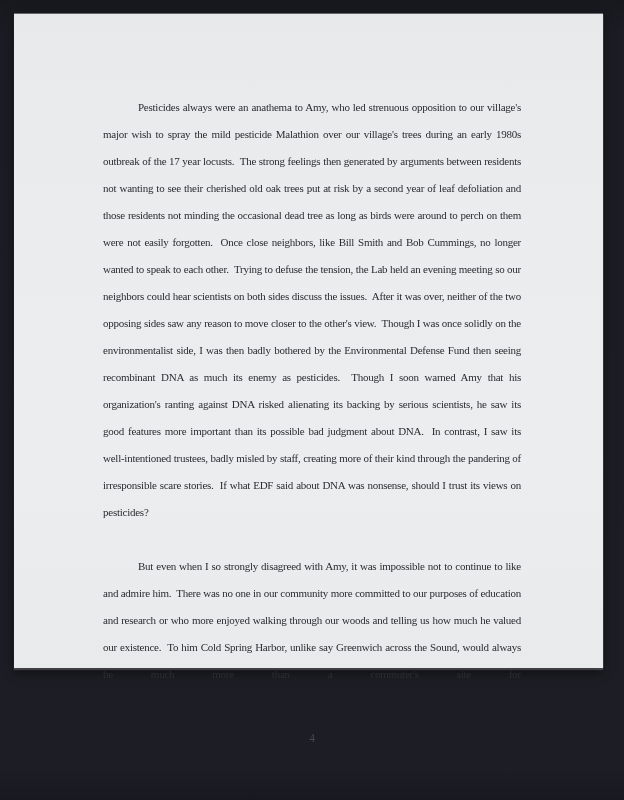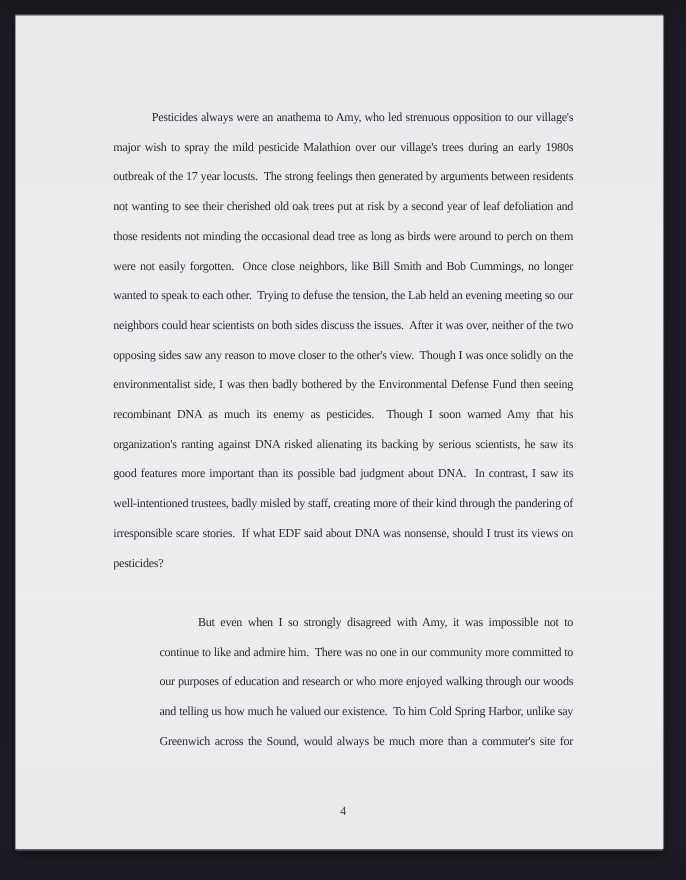--- a/index.html
+++ b/index.html
@@ -17,21 +17,21 @@
   .stage {
     position: absolute;
     inset: 0;
     background: linear-gradient(180deg, #17171e 0%, #1c1c24 4%, #1d1d25 96%, #181820 100%);
   }
   .paper {
     position: absolute;
     left: 14px;
     top: 14px;
     width: 589px;
-    height: 758px;
+    height: 654px;
     background: linear-gradient(180deg, #e8e9eb 0%, #ebecee 30%, #ecedef 70%, #e9eaec 100%);
     box-shadow:
       0 -1px 0 rgba(255,255,255,0.35),
       1px 0 0 rgba(255,255,255,0.10),
       0 2px 1px rgba(200,200,200,0.25),
       0 4px 10px rgba(0,0,0,0.55);
   }
   .text-block {
     position: absolute;
     left: 89px;
@@ -43,21 +43,20 @@
     line-height: 27px;
     color: #2c2c31;
   }
   .para {
     margin: 0;
     text-indent: 35px;
     white-space: pre-wrap;
   }
   .para + .para {
     margin-top: 27px;
-    margin-left: 42px;
   }
   .para.fill-last-line {
     text-align-last: justify;
   }
   .page-number {
     position: absolute;
     left: 89px;
     width: 418px;
     top: 718px;
     text-align: center;

